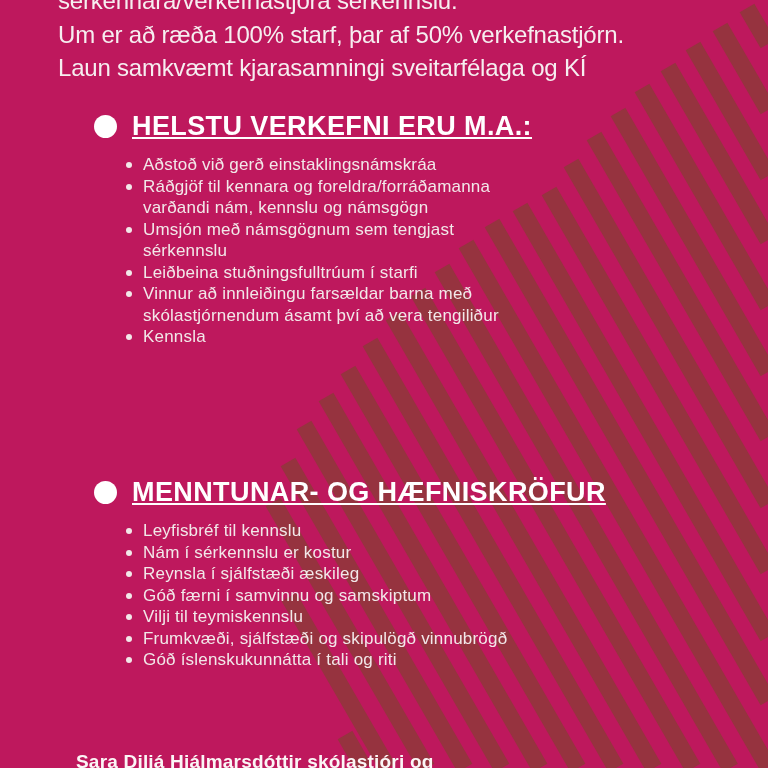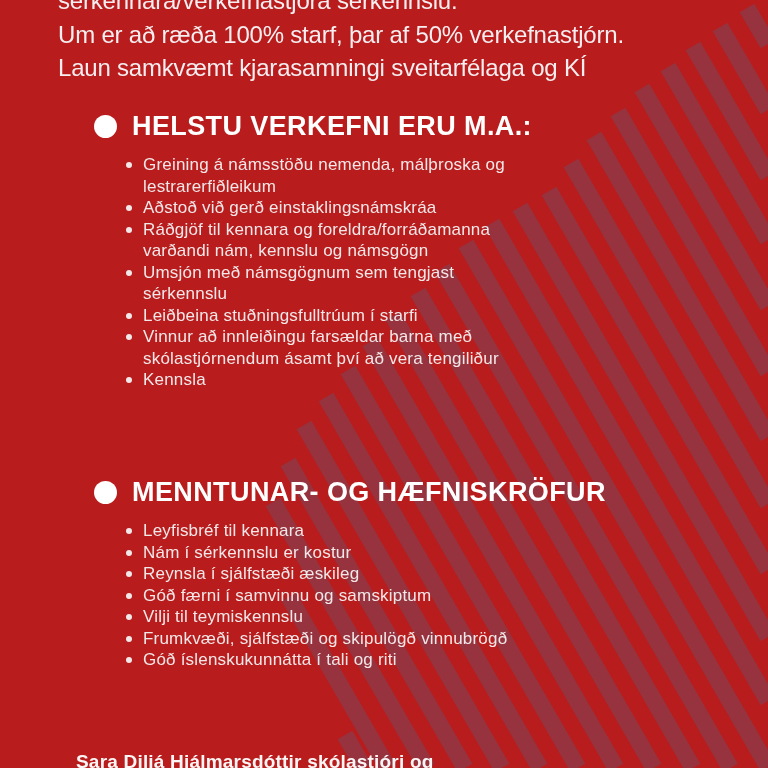--- a/index.html
+++ b/index.html
@@ -2,21 +2,21 @@
 <html><head>
 <meta charset="utf-8">
 <style>
   html, body { margin: 0; padding: 0; }
   body { width: 768px; height: 768px; font-family: "Liberation Sans", sans-serif; }
 
   .poster {
     position: relative;
     width: 768px;
     height: 768px;
-    background: #b91c1c;
+    background: #be185d;
     overflow: hidden;
   }
 
   .stripes {
     position: absolute;
     left: 0; top: 0;
     width: 768px; height: 768px;
     z-index: 0;
     pointer-events: none;
   }
@@ -56,20 +56,21 @@
     background: #FFFFFF;
     flex: 0 0 auto;
   }
   .heading {
     margin: 0;
     font-size: 27px;
     font-weight: 700;
     letter-spacing: 0.4px;
     color: #FFFFFF;
     white-space: nowrap;
+    text-decoration: underline;
   }
 
   ul.list {
     margin: 12px 0 0 0;
     padding: 0 0 0 143px;
     list-style: none;
   }
   ul.list li {
     position: relative;
     font-size: 17px;
@@ -138,41 +139,39 @@
       <div>Um er að ræða 100% starf, þar af 50% verkefnastjórn.</div>
       <div>Laun samkvæmt kjarasamningi sveitarfélaga og KÍ</div>
     </div>
 
     <div class="section section-tasks">
       <div class="heading-row">
         <span class="big-dot"></span>
         <h2 class="heading">HELSTU VERKEFNI ERU M.A.:</h2>
       </div>
       <ul class="list">
-        <li>Greining á námsstöðu nemenda, málþroska og
-lestrarerfiðleikum</li>
         <li>Aðstoð við gerð einstaklingsnámskráa</li>
         <li>Ráðgjöf til kennara og foreldra/forráðamanna
 varðandi nám, kennslu og námsgögn</li>
         <li>Umsjón með námsgögnum sem tengjast
 sérkennslu</li>
         <li>Leiðbeina stuðningsfulltrúum í starfi</li>
         <li>Vinnur að innleiðingu farsældar barna með
 skólastjórnendum ásamt því að vera tengiliður</li>
         <li>Kennsla</li>
       </ul>
     </div>
 
     <div class="section section-reqs">
       <div class="heading-row">
         <span class="big-dot"></span>
         <h2 class="heading">MENNTUNAR- OG HÆFNISKRÖFUR</h2>
       </div>
       <ul class="list">
-        <li>Leyfisbréf til kennara</li>
+        <li>Leyfisbréf til kennslu</li>
         <li>Nám í sérkennslu er kostur</li>
         <li>Reynsla í sjálfstæði æskileg</li>
         <li>Góð færni í samvinnu og samskiptum</li>
         <li>Vilji til teymiskennslu</li>
         <li>Frumkvæði, sjálfstæði og skipulögð vinnubrögð</li>
         <li>Góð íslenskukunnátta í tali og riti</li>
       </ul>
     </div>
 
     <div class="signature">Sara Diljá Hjálmarsdóttir skólastjóri og</div>

